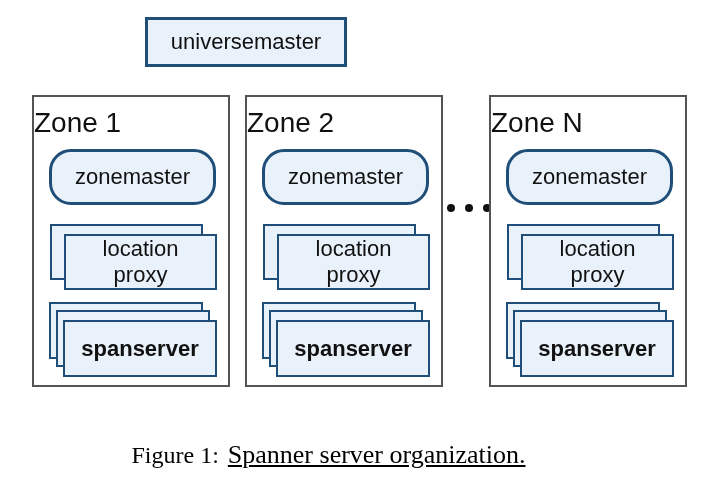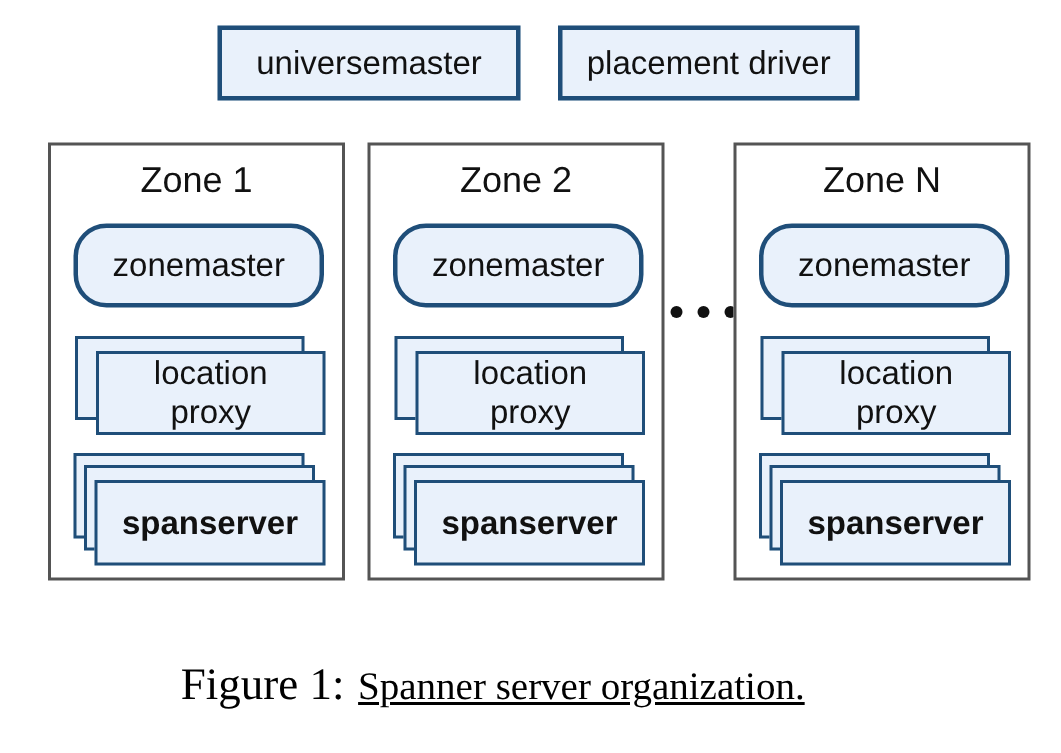--- a/index.html
+++ b/index.html
@@ -40,22 +40,22 @@
   }
   .zone-1 { left: 32px; }
   .zone-2 { left: 245px; }
   .zone-n { left: 489px; }
 
   .zone-title {
     position: absolute;
     top: 10px;
     left: 0;
     width: 100%;
-    text-align: center;
-    font-size: 24px;
+    text-align: left;
+    font-size: 28px;
   }
   .zonemaster-box { left: 15px; top: 52px; width: 167px; height: 56px; border-radius: 22px; }
 
   .stack { position: absolute; }
   .stack .layer {
     box-sizing: border-box;
     position: absolute;
     background: #e9f1fb;
     border: 2.5px solid #1f4e79;
   }
@@ -100,33 +100,30 @@
     top: 440px;
     left: 0;
     width: 707px;
     box-sizing: border-box;
     padding-right: 50px;
     text-align: center;
     font-family: "Liberation Serif", serif;
     color: #000000;
     white-space: nowrap;
   }
-  .caption .cap-label { font-size: 30px; }
+  .caption .cap-label { font-size: 24px; }
   .caption .cap-text  { font-size: 26px; margin-left: 9px; text-decoration: underline; }
 </style>
 </head>
 <body>
 
 <div class="canvas">
 
   <div class="bluebox top-box universemaster">
     <span>universemaster</span>
-  </div>
-  <div class="bluebox top-box placement">
-    <span>placement driver</span>
   </div>
 
   <div class="zone zone-1">
     <div class="zone-title">Zone 1</div>
     <div class="bluebox zonemaster-box">
       <span>zonemaster</span>
     </div>
     <div class="stack stack-locproxy">
       <div class="layer l0"></div>
       <div class="layer front">

